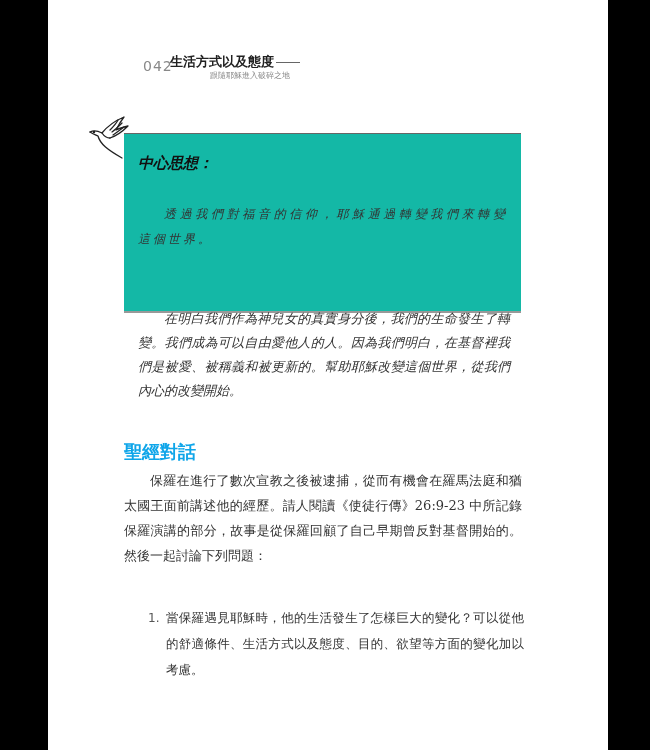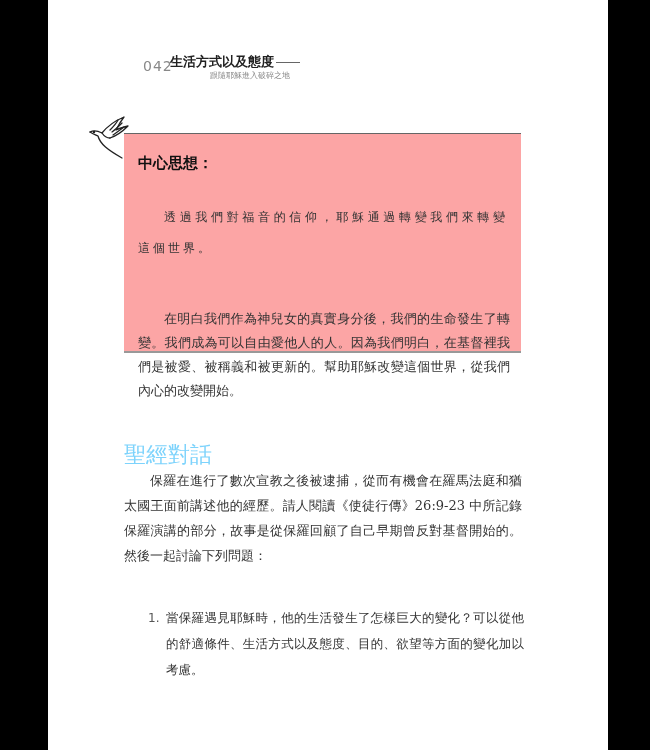--- a/index.html
+++ b/index.html
@@ -61,43 +61,44 @@
       left: 88px;
       top: 114px;
       width: 44px;
       height: 46px;
     }
     .key-box {
       position: absolute;
       left: 124px;
       top: 133px;
       width: 397px;
-      height: 220px;
-      background: #fca5a5;
+      height: 180px;
+      background: #14b8a6;
       border-top: 1.5px solid #666666;
       border-bottom: 2px solid #999999;
       box-sizing: border-box;
+      font-style: italic;
     }
     .key-title {
       position: absolute;
       left: 14px;
       top: 20px;
       font-family: "DejaVu Sans", sans-serif;
       font-size: 15px;
       font-weight: bold;
       color: #111111;
     }
     .key-para1 {
       position: absolute;
       left: 14px;
       top: 68px;
       width: 370px;
       font-family: "DejaVu Serif", serif;
       font-size: 12px;
-      line-height: 31px;
+      line-height: 25px;
       color: #333333;
       letter-spacing: 3px;
       text-indent: 26px;
       text-align: justify;
     }
     .key-para2 {
       position: absolute;
       left: 14px;
       top: 137px;
       width: 372px;
@@ -107,23 +108,23 @@
       color: #333333;
       text-indent: 26px;
       text-align: justify;
       margin-top: 36px;
     }
     .section-heading {
       position: absolute;
       left: 124px;
       top: 440px;
       font-family: "DejaVu Serif", serif;
-      font-size: 22px;
-      font-weight: normal;
-      color: #7dd3fc;
+      font-size: 18px;
+      font-weight: bold;
+      color: #0ea5e9;
     }
     .body-para {
       position: absolute;
       left: 124px;
       top: 468px;
       width: 398px;
       font-family: "DejaVu Serif", serif;
       font-size: 13px;
       line-height: 25px;
       color: #333333;

